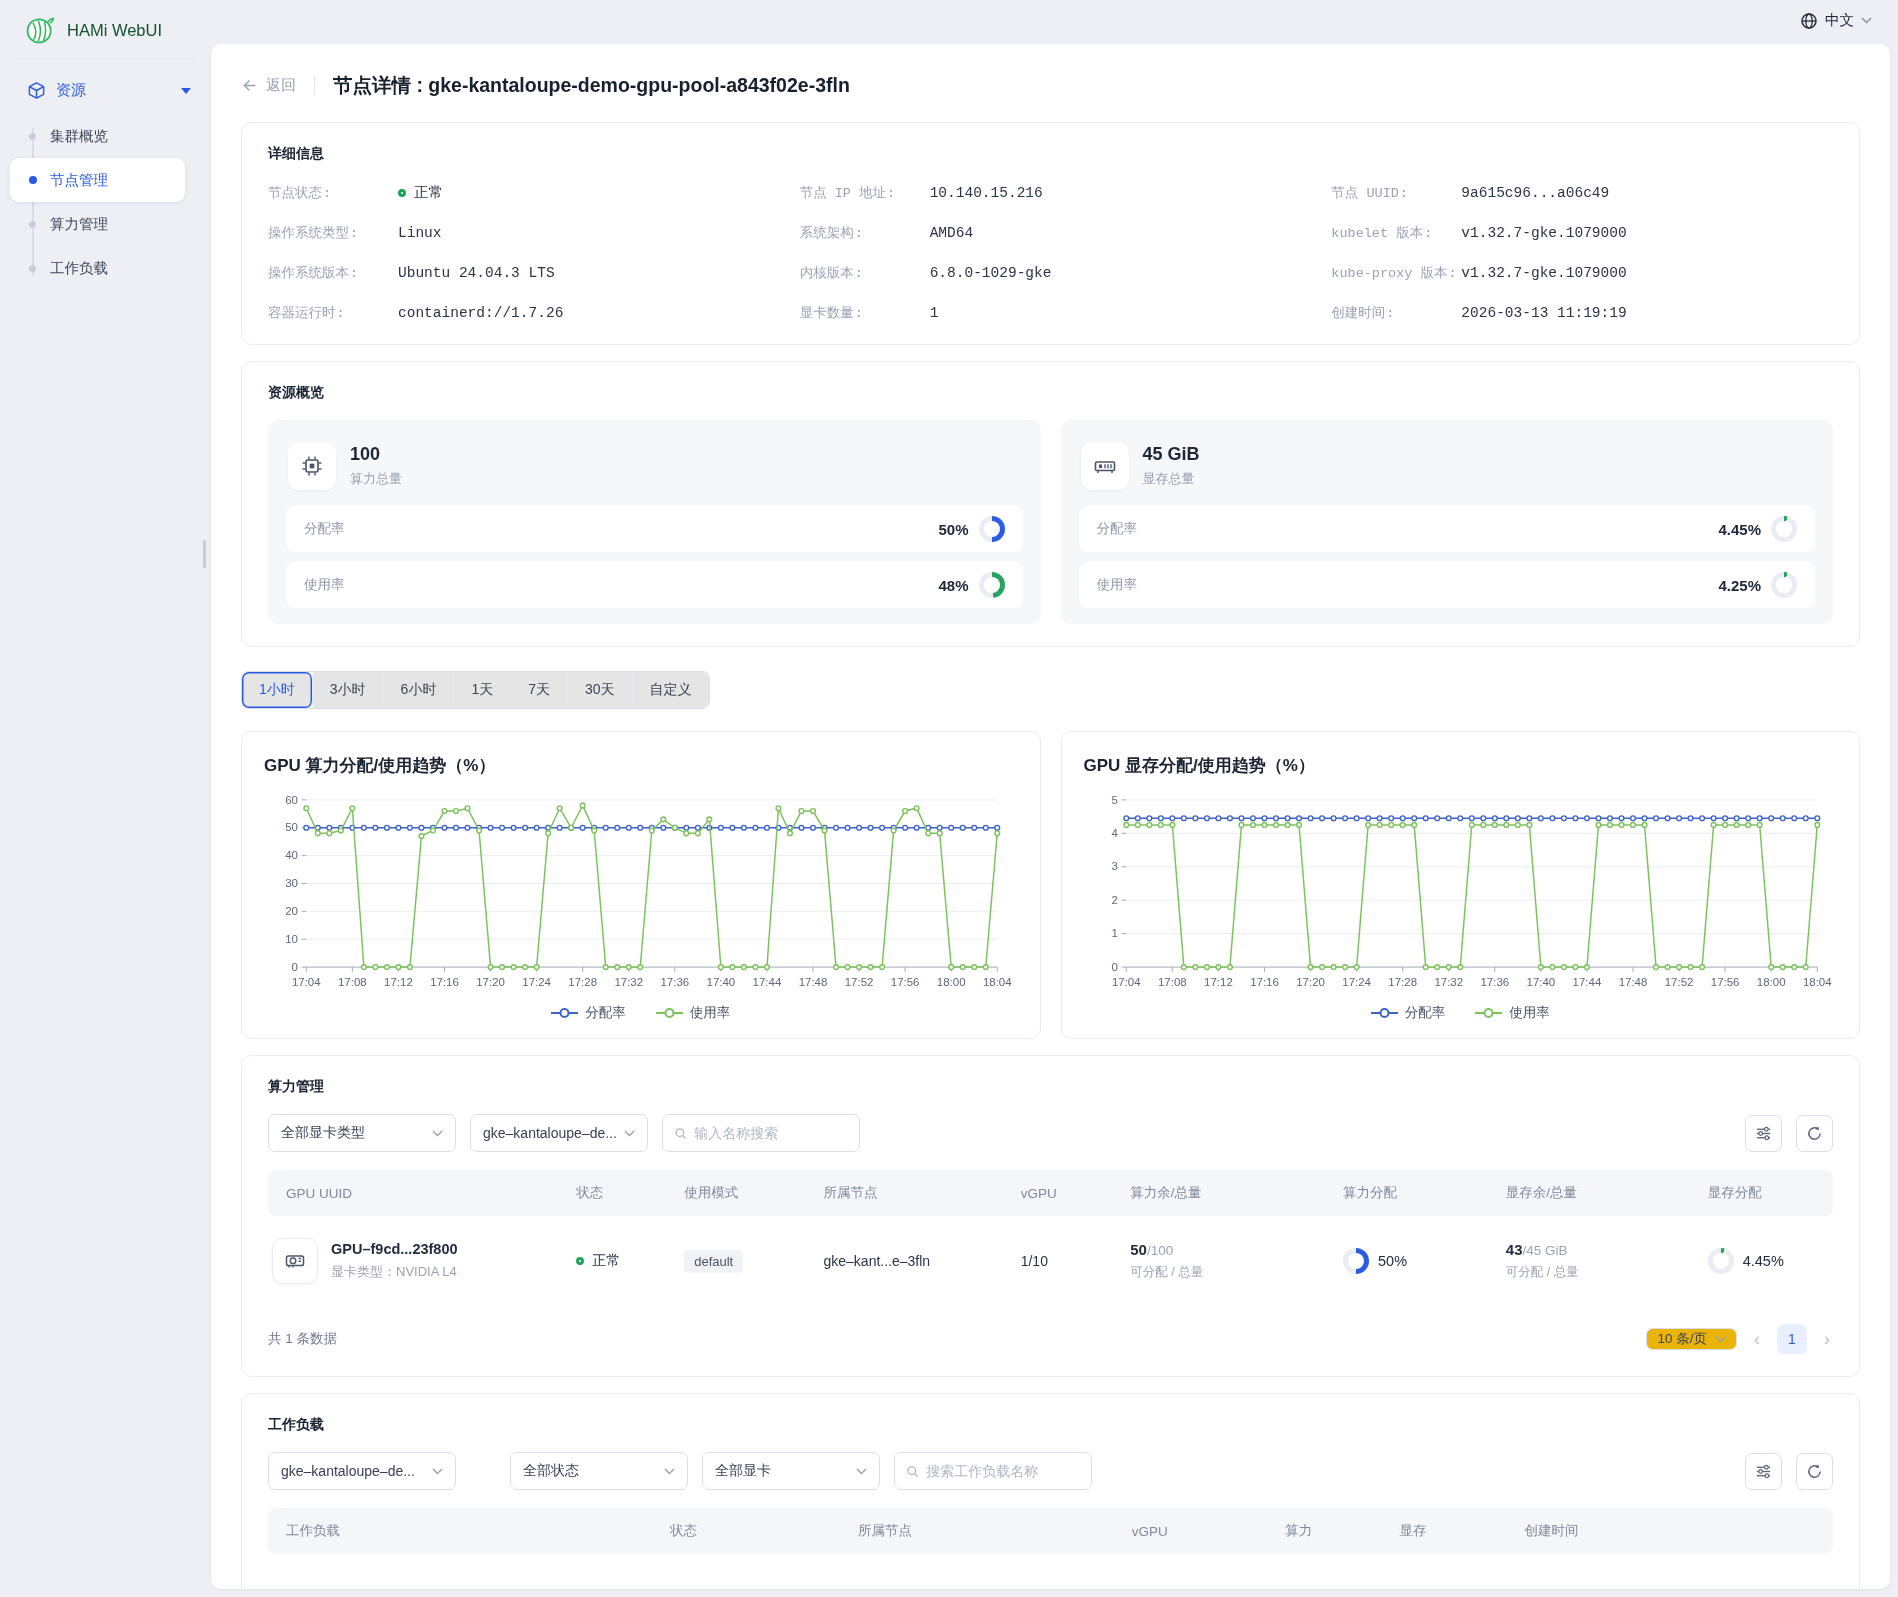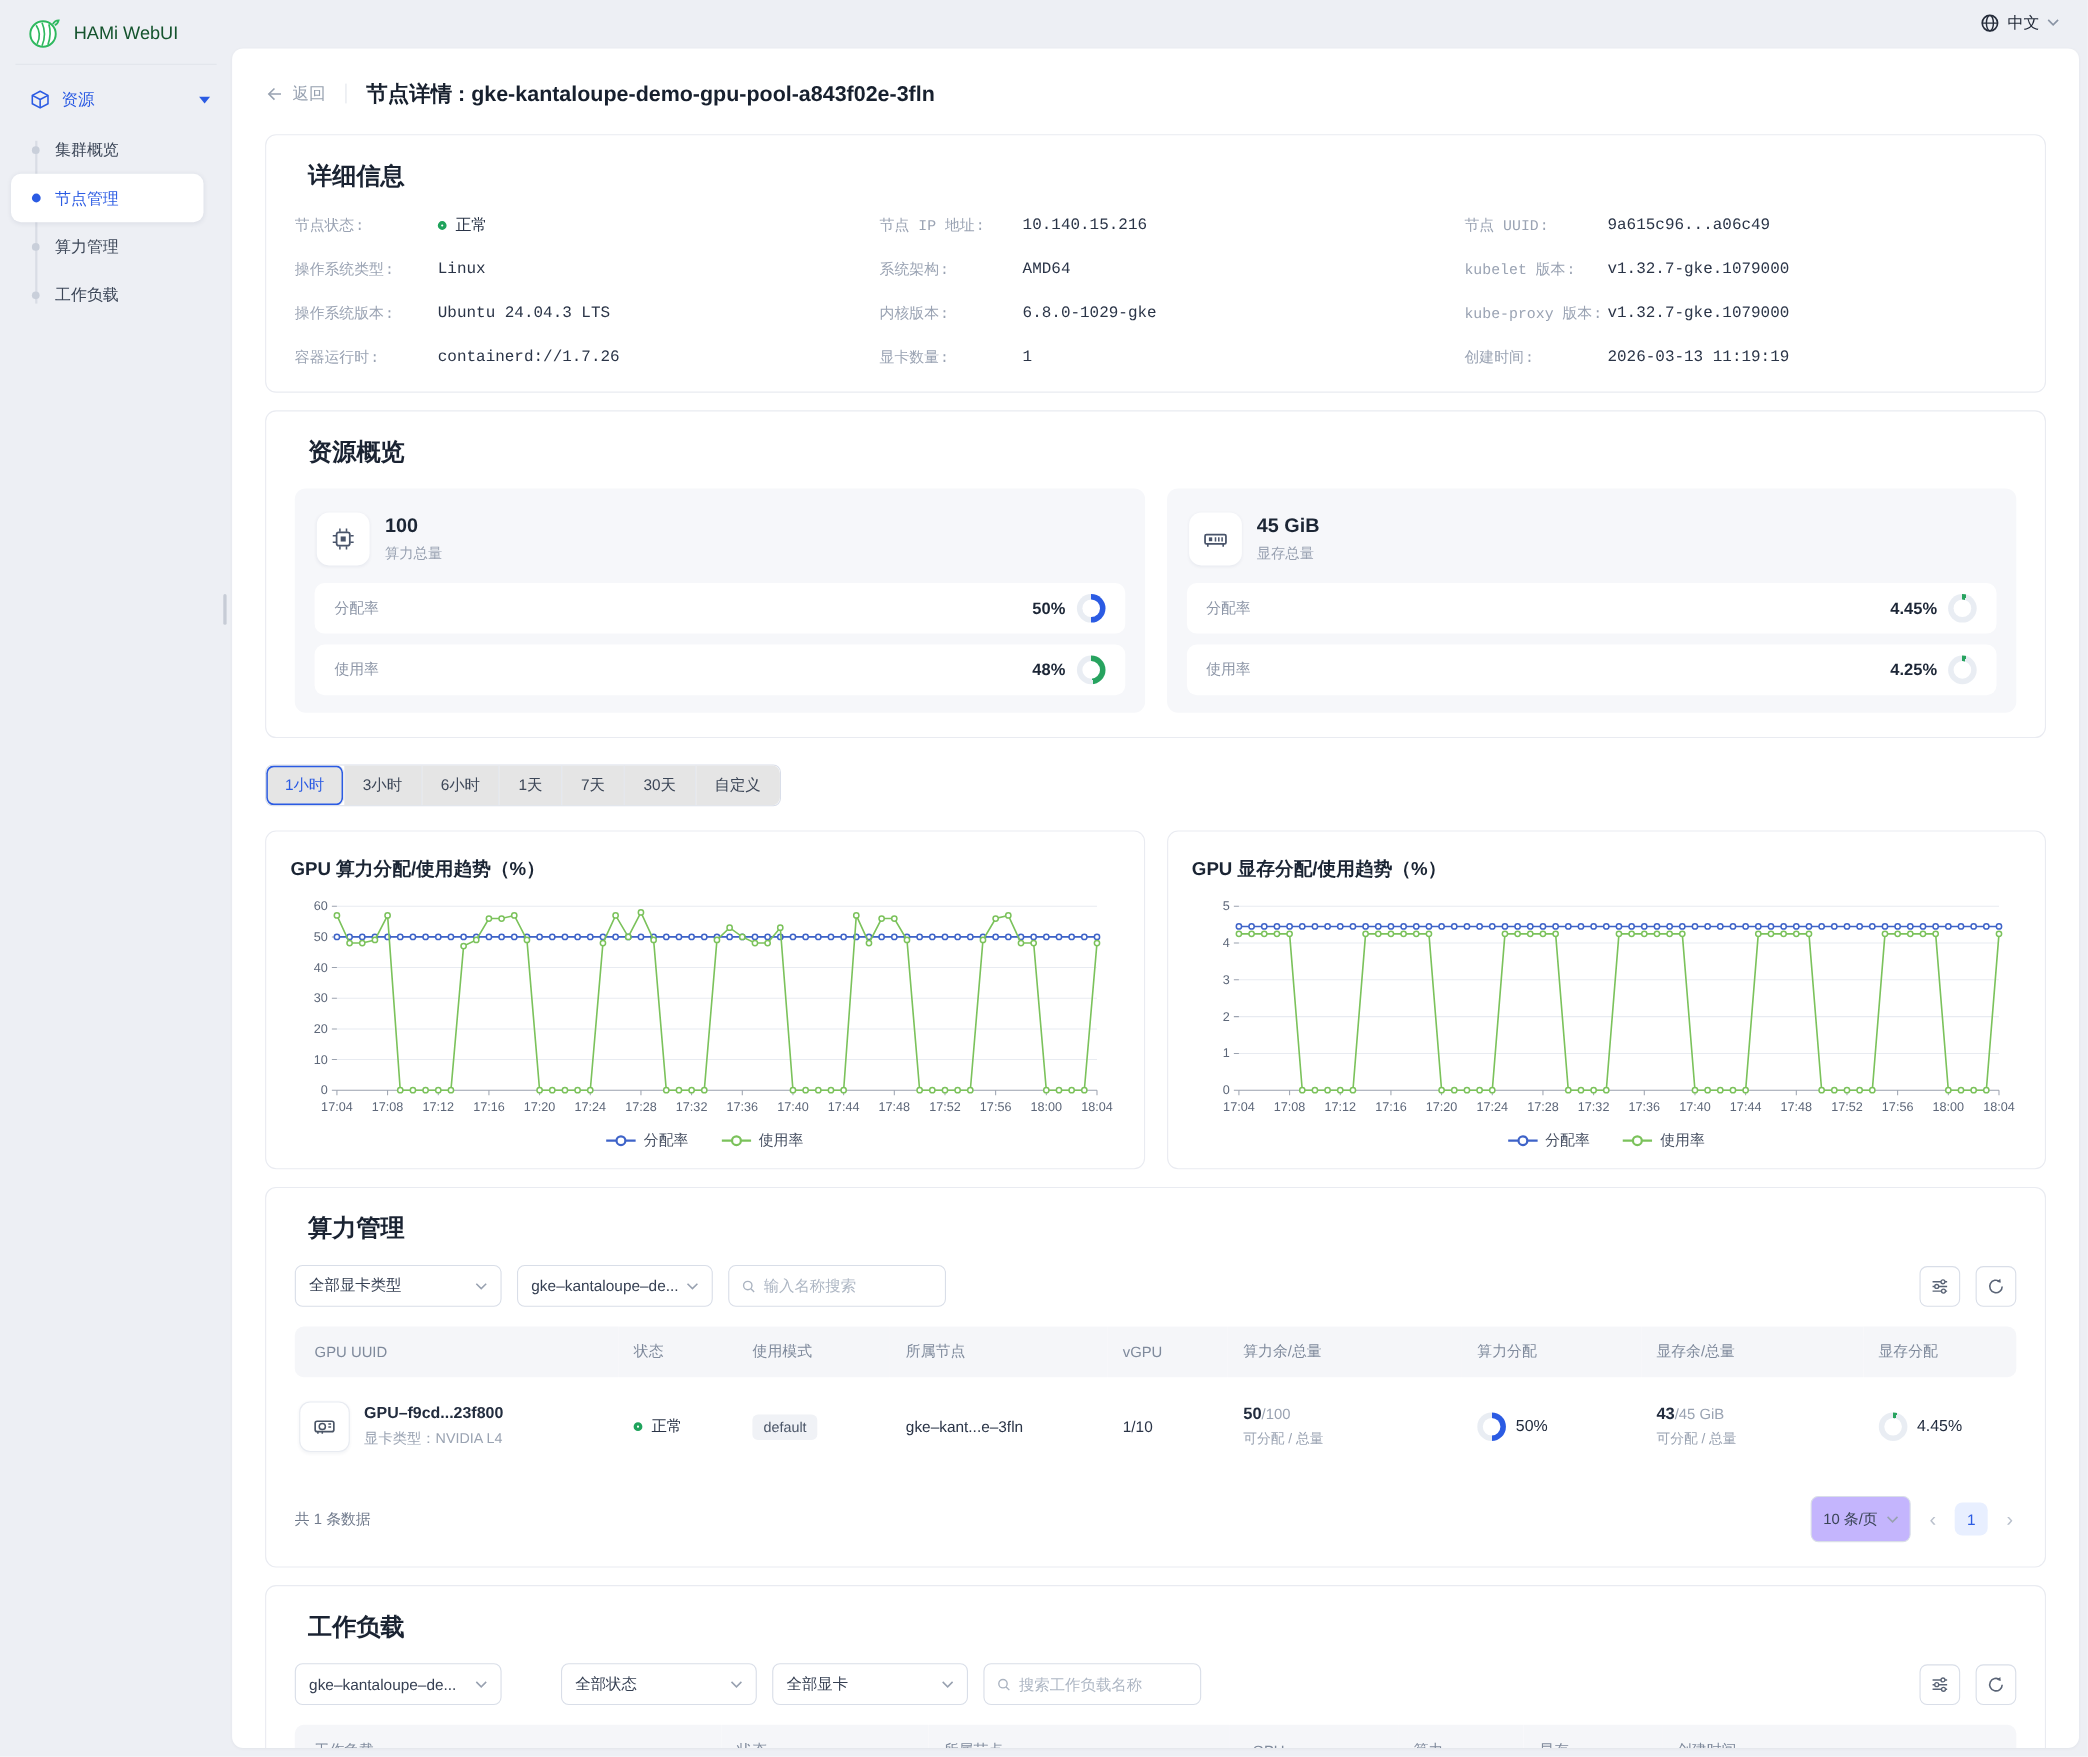--- a/index.html
+++ b/index.html
@@ -31,21 +31,21 @@
   .resize-handle { position:absolute; left:203px; top:540px; width:3px; height:28px; border-radius:2px; background:#c7ccd6; cursor:col-resize; }
 
   
   .main-card { position:absolute; left:211px; top:44px; width:1679px; height:1545px; background:#fff; border-radius:10px; box-shadow:0 1px 3px rgba(20,30,60,.05); padding:20px 30px 28px 30px; overflow:hidden; }
   .page-header { display:flex; align-items:center; height:42px; }
   .back-btn { display:flex; align-items:center; gap:8px; cursor:pointer; color:#97a1b0; font-size:15px; }
   .hdr-divider { width:1px; height:18px; background:#e1e5ec; margin:0 18px; }
   .page-title { font-size:19.5px; font-weight:700; color:#17202e; }
 
   .section-card { border:1px solid #e9ebf1; border-radius:10px; padding:22px 26px; margin-top:16px; }
-  .section-title { font-size:22px; font-weight:700; color:#1a2332;margin-left:12px; }
+  .section-title { font-size:14px; font-weight:700; color:#1a2332; }
 
   
   .detail-grid { display:grid; grid-template-columns:repeat(3,1fr); row-gap:22px; column-gap:30px; margin-top:20px; }
   .detail-item { display:flex; align-items:center; font-size:14px;font-family:Liberation Mono, monospace; }
   .detail-label { width:130px; flex:none; color:#9aa3b3; font-size:13.5px; }
   .detail-label::after { content:":"; margin-left:1px; }
   .detail-value { color:#2a3447; font-size:14.5px; display:flex; align-items:center; gap:8px; }
   .ring { width:8px; height:8px; border-radius:50%; border:3.5px solid #1fa35c; background:#fff; display:inline-block; flex:none; }
 
   
@@ -104,21 +104,21 @@
   .frac-main { font-size:15px; font-weight:700; color:#222c3e; }
   .frac-sub { font-size:13.5px; color:#9aa3b2; font-weight:400; }
   .frac-caption { font-size:12.5px; color:#9aa3b2; margin-top:6px; }
   .donut-cell { display:flex; align-items:center; gap:9px; }
   .donut-pct { font-size:14.5px; color:#222c3e; }
 
   
   .table-footer { display:flex; align-items:center; justify-content:space-between; margin-top:18px; }
   .total-text { font-size:13.5px; color:#707a8c; }
   .pager { display:flex; align-items:center; gap:14px; }
-  .page-size { height:42px; border:1px solid #d9dee8; border-radius:7px; background:#c4b5fd; display:flex; align-items:center; gap:8px; padding:0 10px; font-size:13.5px; color:#3a4456; cursor:pointer; }
+  .page-size { height:22px; border:1px solid #d9dee8; border-radius:7px; background:#eab308; display:flex; align-items:center; gap:8px; padding:0 10px; font-size:13.5px; color:#3a4456; cursor:pointer; }
   .pg-arrow { font-size:18px; color:#b9c0cc; cursor:pointer; line-height:1; padding:0 3px; }
   .pg-num { width:30px; height:30px; background:#e8efff; color:#2b5be3; border-radius:7px; display:flex; align-items:center; justify-content:center; font-size:14px; cursor:pointer; }
 </style>
 </head>
 <body>
 
 <div class="topbar">
   <div class="lang">
     <svg width="18" height="18" viewBox="0 0 18 18">
         <circle cx="9" cy="9" r="7" fill="none" stroke="#252c3a" stroke-width="1.5"></circle>

